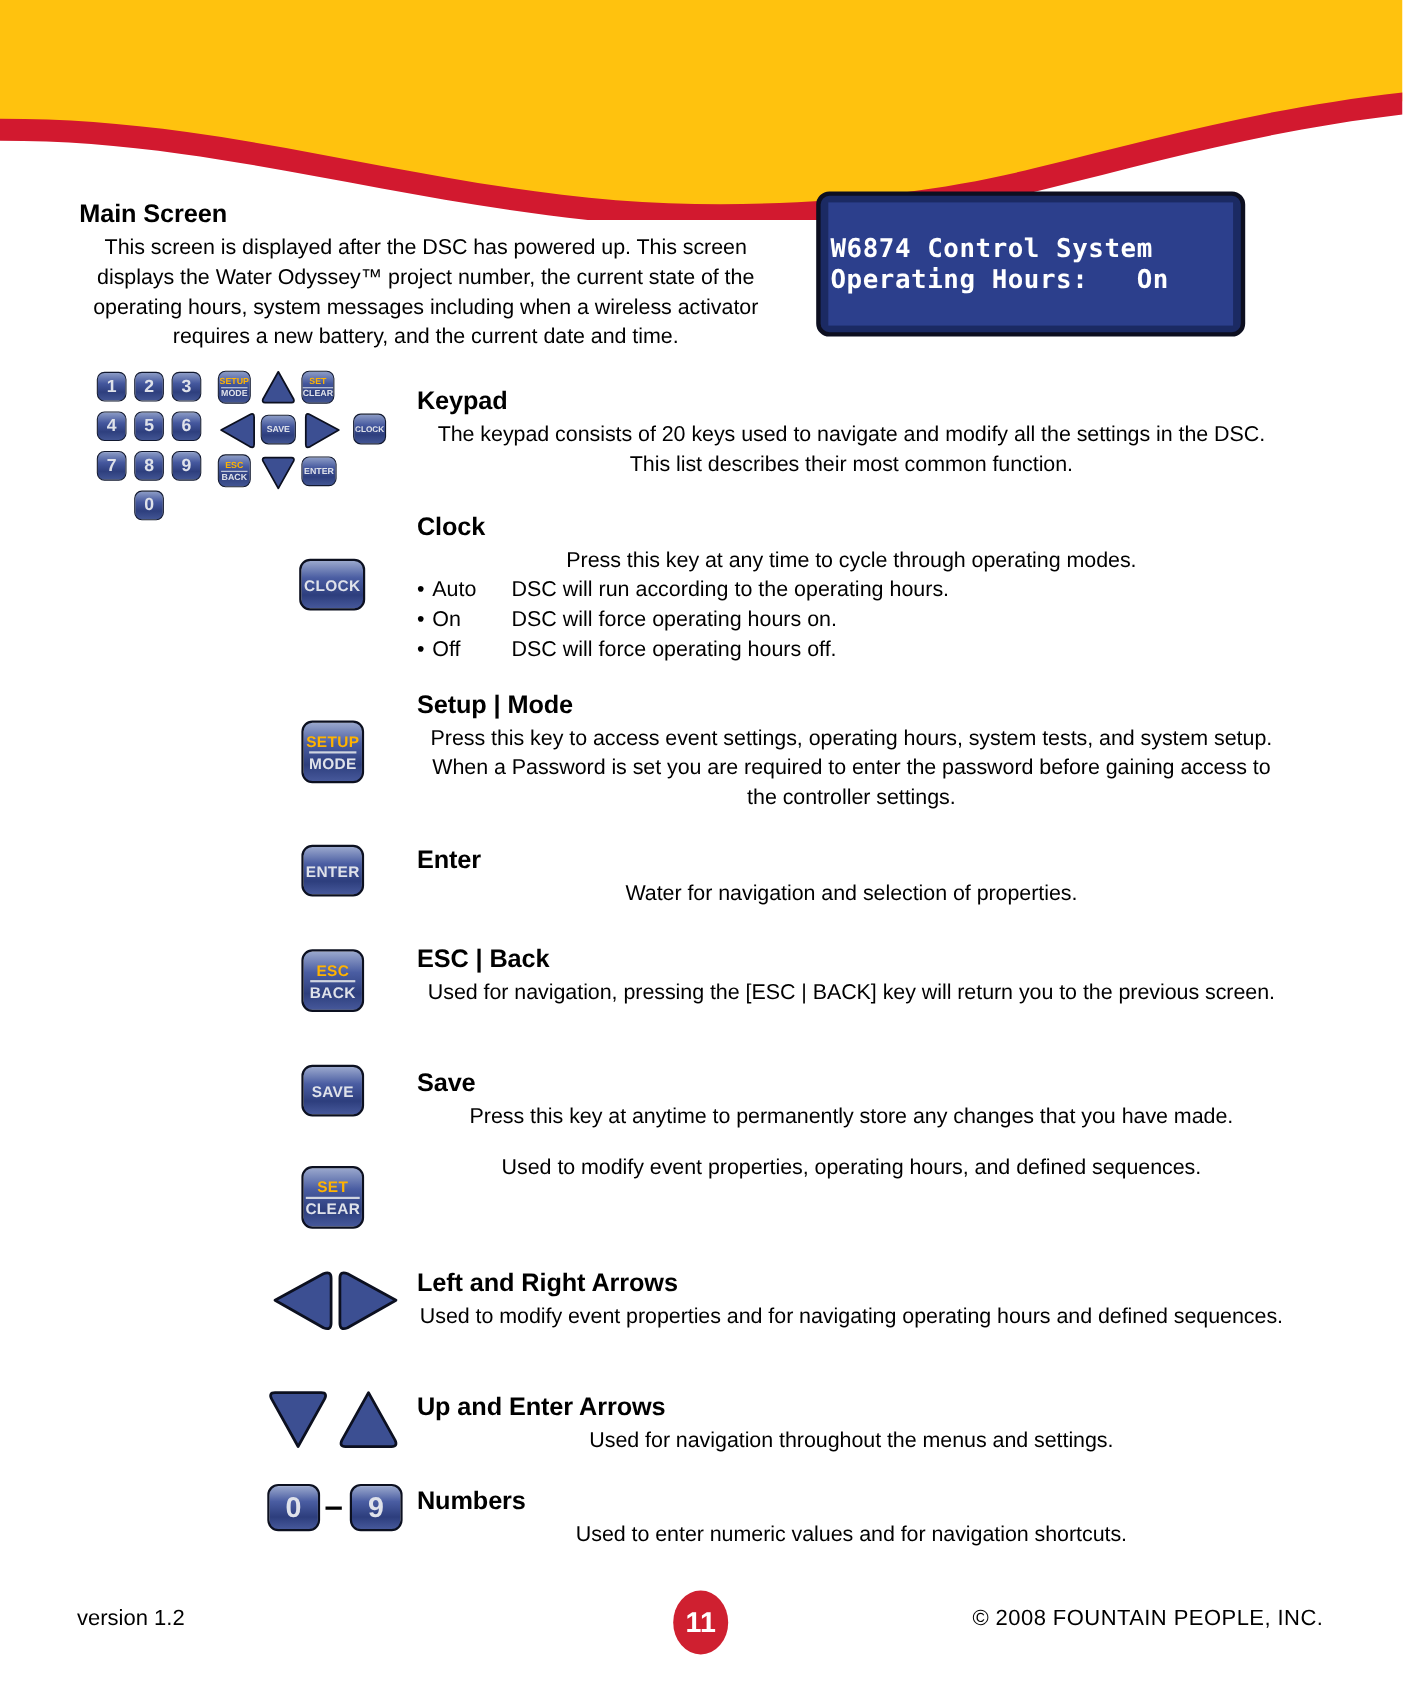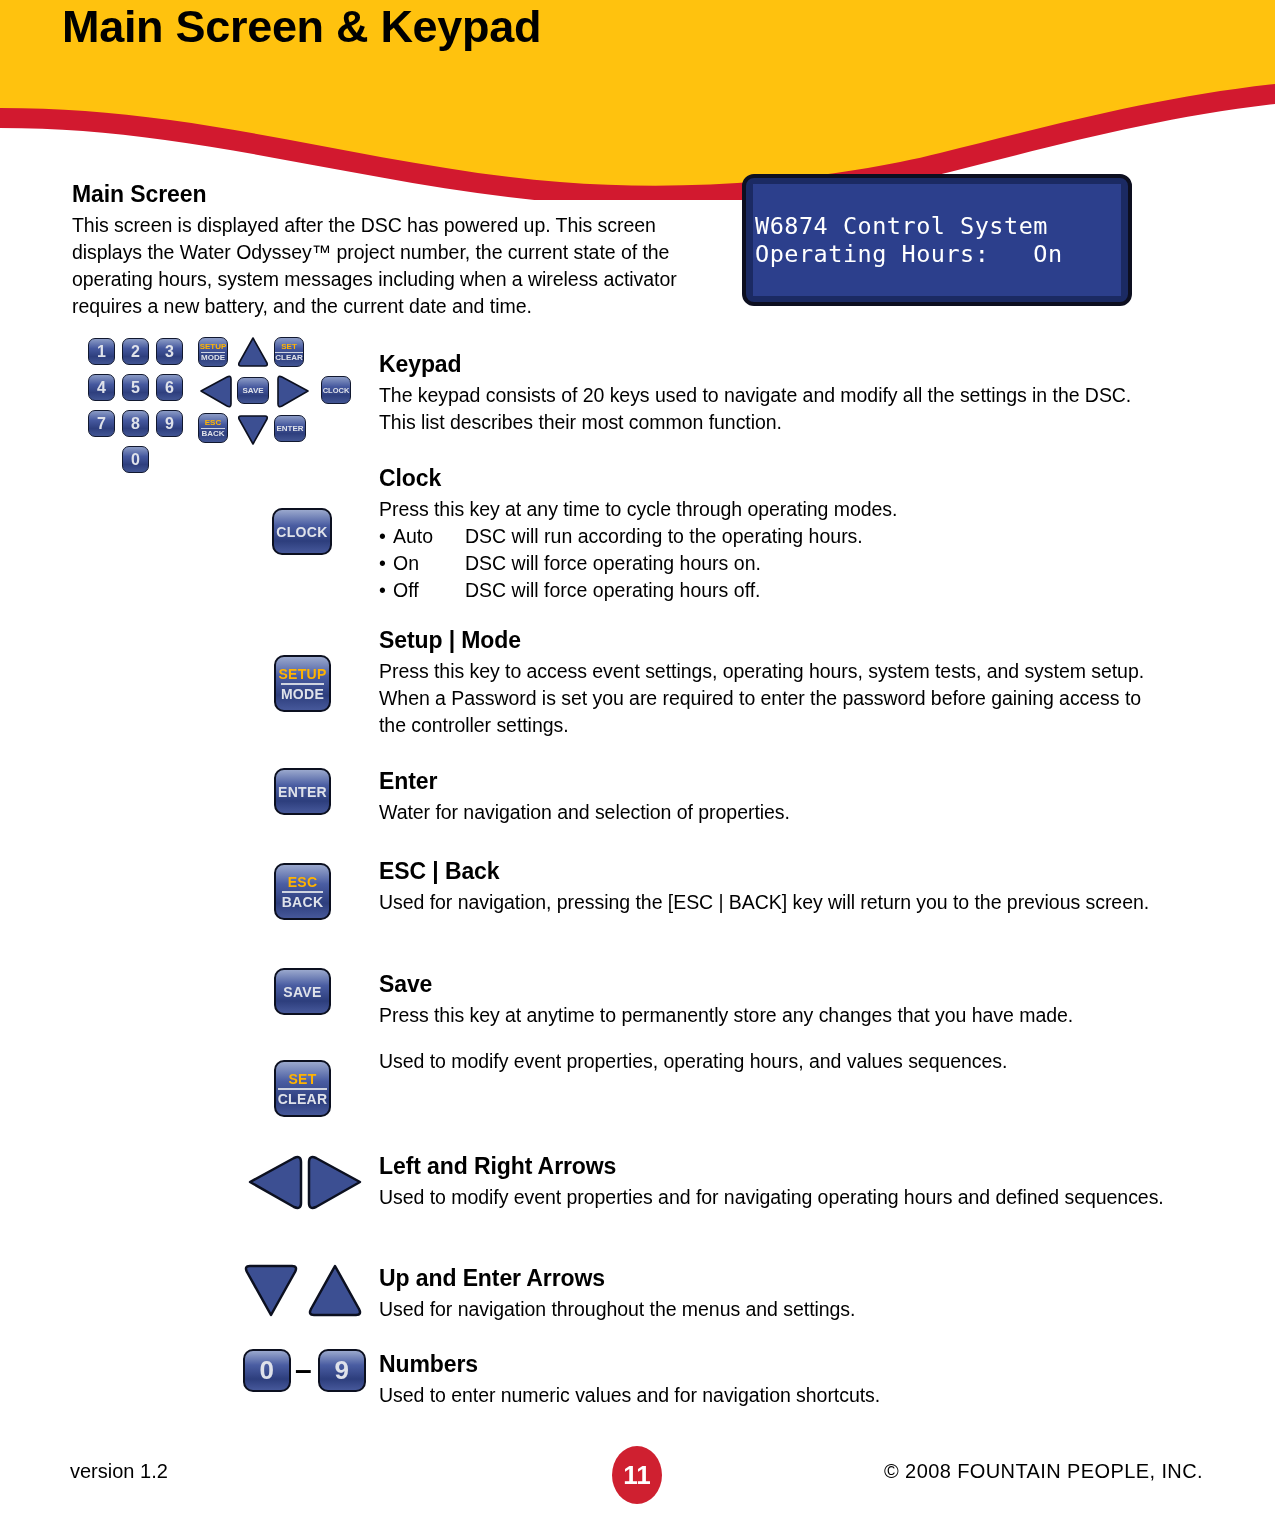--- a/index.html
+++ b/index.html
@@ -50,20 +50,21 @@
     font-weight: bold;
     line-height: 29px;
     margin: 12px 0 3px 0;
     letter-spacing: -0.1px;
   }
   .sec-p {
     font-size: 19.5px;
     line-height: 27px;
     margin: 0;
     letter-spacing: -0.05px;
+    text-align: center;
   }
 
   
   #lcd {
     position: absolute;
     left: 742px;
     top: 174px;
     width: 390px;
     height: 132px;
     background: #1b2a63;
@@ -73,20 +74,21 @@
     padding: 6px 7px;
   }
   #lcd-inner {
     background: #2c3f8c;
     width: 100%;
     height: 100%;
     box-sizing: border-box;
     display: flex;
     flex-direction: column;
     justify-content: center;
+    font-weight: bold;
   }
   .lcd-line {
     font-family: "DejaVu Sans Mono", monospace;
     font-size: 23.5px;
     line-height: 28px;
     color: #ffffff;
     white-space: pre;
     letter-spacing: 0.5px;
     text-align: left;
     padding-left: 2px;
@@ -187,21 +189,20 @@
   .dash { position: absolute; font-size: 30px; font-weight: bold; }
 </style>
 </head>
 <body>
 
 <div id="header-band">
   <svg id="header-svg" width="1275" height="200" viewBox="0 0 1275 200">
     <path d="M0,0 L1275,0 L1275,92 C1130,108 1040,135 940,160 C840,185 700,200 560,188 C420,176 260,145 120,128 C76,123 36,121 0,121 Z" fill="#FFC20E"></path>
     <path d="M0,108 C60,108 110,112 170,120 C300,138 430,172 560,182 C700,193 840,178 940,153 C1050,126 1150,98 1275,84 L1275,104 C1155,118 1058,145 950,172 C842,199 695,214 555,202 C420,190 290,157 165,140 C108,132 58,128 0,128 Z" fill="#D2192F"></path>
   </svg>
-  <div id="page-title">Main Screen &amp; Keypad</div>
 </div>
 
 <div id="intro">
   <div class="sec-h">Main Screen</div>
   <div class="sec-p">This screen is displayed after the DSC has powered up. This screen displays the Water Odyssey™ project number, the current state of the operating hours, system messages including when a wireless activator requires a new battery, and the current date and time.</div>
 </div>
 
 <div id="lcd">
   <div id="lcd-inner">
     <div class="lcd-line">W6874 Control System</div>
@@ -315,21 +316,21 @@
 <div class="section" style="top:958px;">
   <div class="sec-h">Save</div>
   <div class="sec-p">Press this key at anytime to permanently store any changes that you have made.</div>
 </div>
 
 <div class="icon-key dual" style="left:274px; top:1060px; width:57px; height:57px;">
   <span class="l1">SET</span>
   <span class="l2">CLEAR</span>
 </div>
 <div class="section" style="top:1048px;">
-  <div class="sec-p">Used to modify event properties, operating hours, and values sequences.</div>
+  <div class="sec-p">Used to modify event properties, operating hours, and defined sequences.</div>
 </div>
 
 <div class="arrow-icon" style="left:246px; top:1155px;">
   <svg width="58" height="55" viewBox="0 0 58 55">
       <path d="M4 27 L48 3 Q55 0 55 7 L55 48 Q55 55 48 52 Z" fill="#3c4f92" stroke="#0c1020" stroke-width="2.5" stroke-linejoin="round"></path>
     </svg>
 </div>
 <div class="arrow-icon" style="left:306px; top:1155px;">
   <svg width="58" height="55" viewBox="0 0 58 55">
       <path d="M54 27 L10 52 Q3 55 3 48 L3 7 Q3 0 10 3 Z" fill="#3c4f92" stroke="#0c1020" stroke-width="2.5" stroke-linejoin="round"></path>

